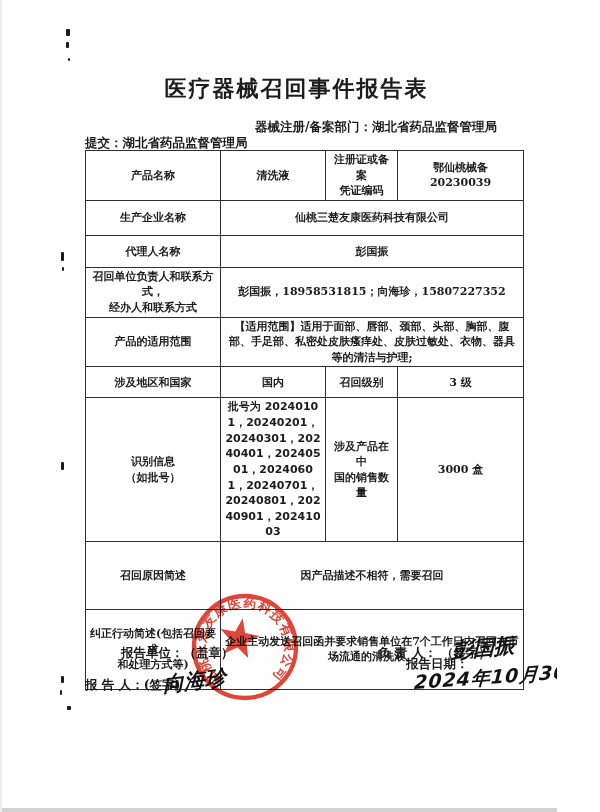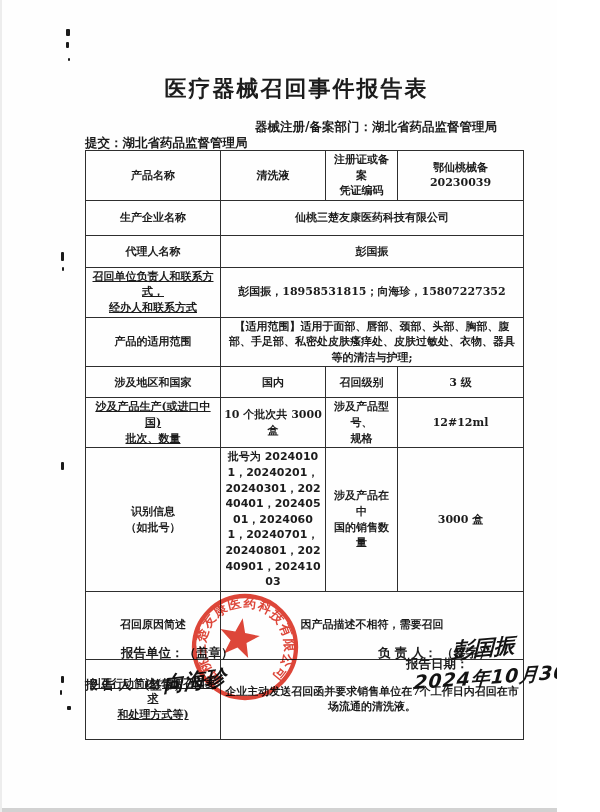--- a/index.html
+++ b/index.html
@@ -26,21 +26,21 @@
     position:absolute;left:85px;top:150px;width:438px;
     border-collapse:collapse;table-layout:fixed;
   }
   table.report td{
     border:1px solid #2e2e2e;
     padding:1px 3px;
     font-size:11px;font-weight:600;line-height:1.42;
     text-align:center;vertical-align:middle;
     white-space:pre-line;overflow:hidden;
   }
-  td.tight{font-size:10px;letter-spacing:0;text-decoration:underline;}
+  td.tight{font-size:10px;letter-spacing:0;}
   td.c3{font-size:10.4px;}
   td.left{text-align:left;padding-left:7px;}
   td.just{text-align:justify;padding:1px 4px;font-size:10.8px;}
   td.batches{
     font-family:"DejaVu Sans","Liberation Sans",sans-serif;
     font-size:10px;font-weight:600;line-height:1.4;
     word-break:break-all;padding:1px 2px;
   }
   td.wrapcenter{font-size:10.8px;padding:1px 4px;}
 
@@ -110,28 +110,20 @@
     <tr style="height:33px">
       <td>产品的适用范围</td>
       <td colspan="3" class="just">【适用范围】适用于面部、唇部、颈部、头部、胸部、腹部、手足部、私密处皮肤瘙痒处、皮肤过敏处、衣物、器具等的清洁与护理;</td>
     </tr>
     <tr style="height:31px">
       <td>涉及地区和国家</td>
       <td>国内</td>
       <td class="c3">召回级别</td>
       <td>3 级</td>
     </tr>
-    <tr style="height:39px">
-      <td class="tight">沙及产品生产(或进口中国)
-批次、数量</td>
-      <td>10 个批次共 3000 盒</td>
-      <td class="c3">涉及产品型号、
-规格</td>
-      <td>12#12ml</td>
-    </tr>
     <tr style="height:89px">
       <td>识别信息
 （如批号）</td>
       <td class="batches">批号为 20240101，20240201，20240301，20240401，20240501，20240601，20240701，20240801，20240901，20241003</td>
       <td class="c3">涉及产品在中
 国的销售数量</td>
       <td>3000 盒</td>
     </tr>
     <tr style="height:68px">
       <td>召回原因简述</td>

